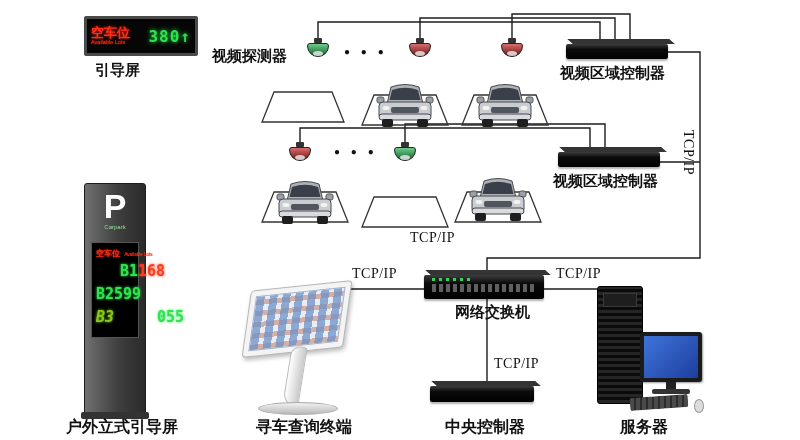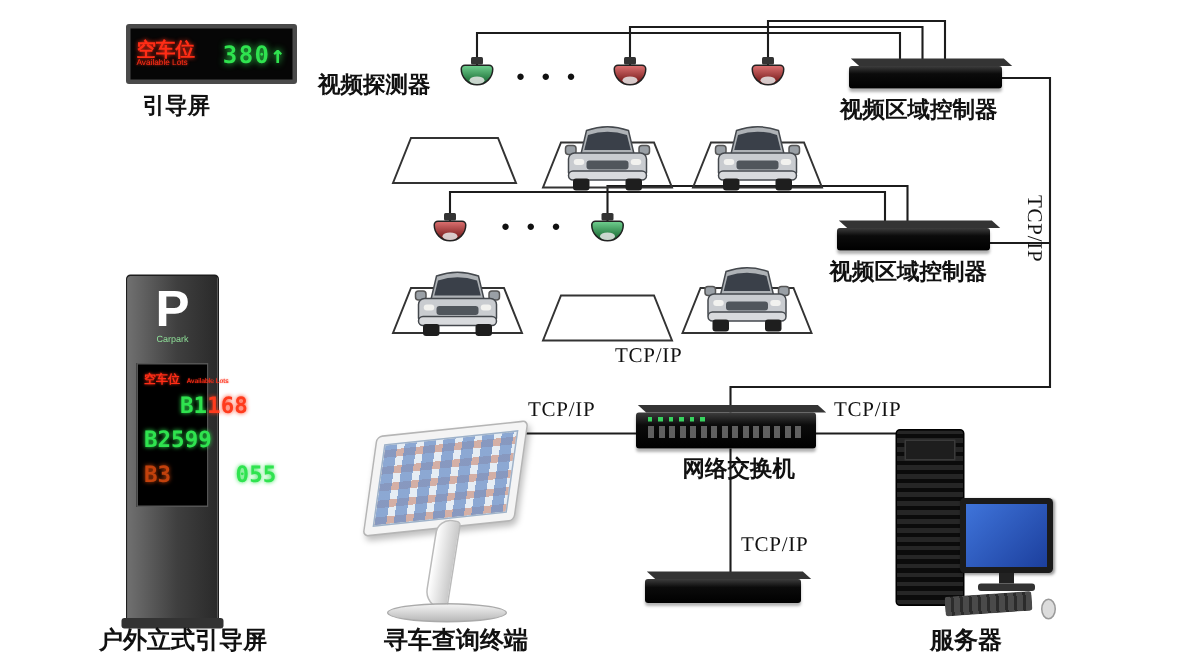--- a/index.html
+++ b/index.html
@@ -253,35 +253,36 @@
       </div>
       <div class="pillar-row">
         <span style="color: rgb(47, 227, 79); margin-left: 24px;">B1</span>
         <span style="color: rgb(255, 59, 29);">168</span>
       </div>
       <div class="pillar-row">
         <span style="color: rgb(47, 227, 79);">B2</span>
         <span style="color: rgb(47, 227, 79);">599</span>
       </div>
       <div class="pillar-row">
-        <span style="color: #c2410c;">B3</span>
+        <span style="color: #84cc16; font-style: italic;">B3</span>
         <span style="color: rgb(47, 227, 79); margin-left: 43px;">055</span>
       </div>
     </div>
   </div>
   <div class="caption" style="left:66px; top:417px;">户外立式引导屏</div>
 
   <div class="kiosk-screen">
     <div class="kiosk-map"></div>
   </div>
   <div class="kiosk-stand"></div>
   <div class="kiosk-base"></div>
   <div class="caption" style="left:256px; top:417px;">寻车查询终端</div>
 
   <div class="device-box" style="left:430px; top:386px; width:104px; height:16px;"></div>
+  <div class="caption" style="left:445px; top:417px;">中央控制器</div>
 
   <div class="server-tower">
     <div class="server-panel"></div>
   </div>
   <div class="monitor">
     <div class="monitor-screen"></div>
   </div>
   <div class="monitor-stand"></div>
   <div class="monitor-base"></div>
   <div class="keyboard"></div>

